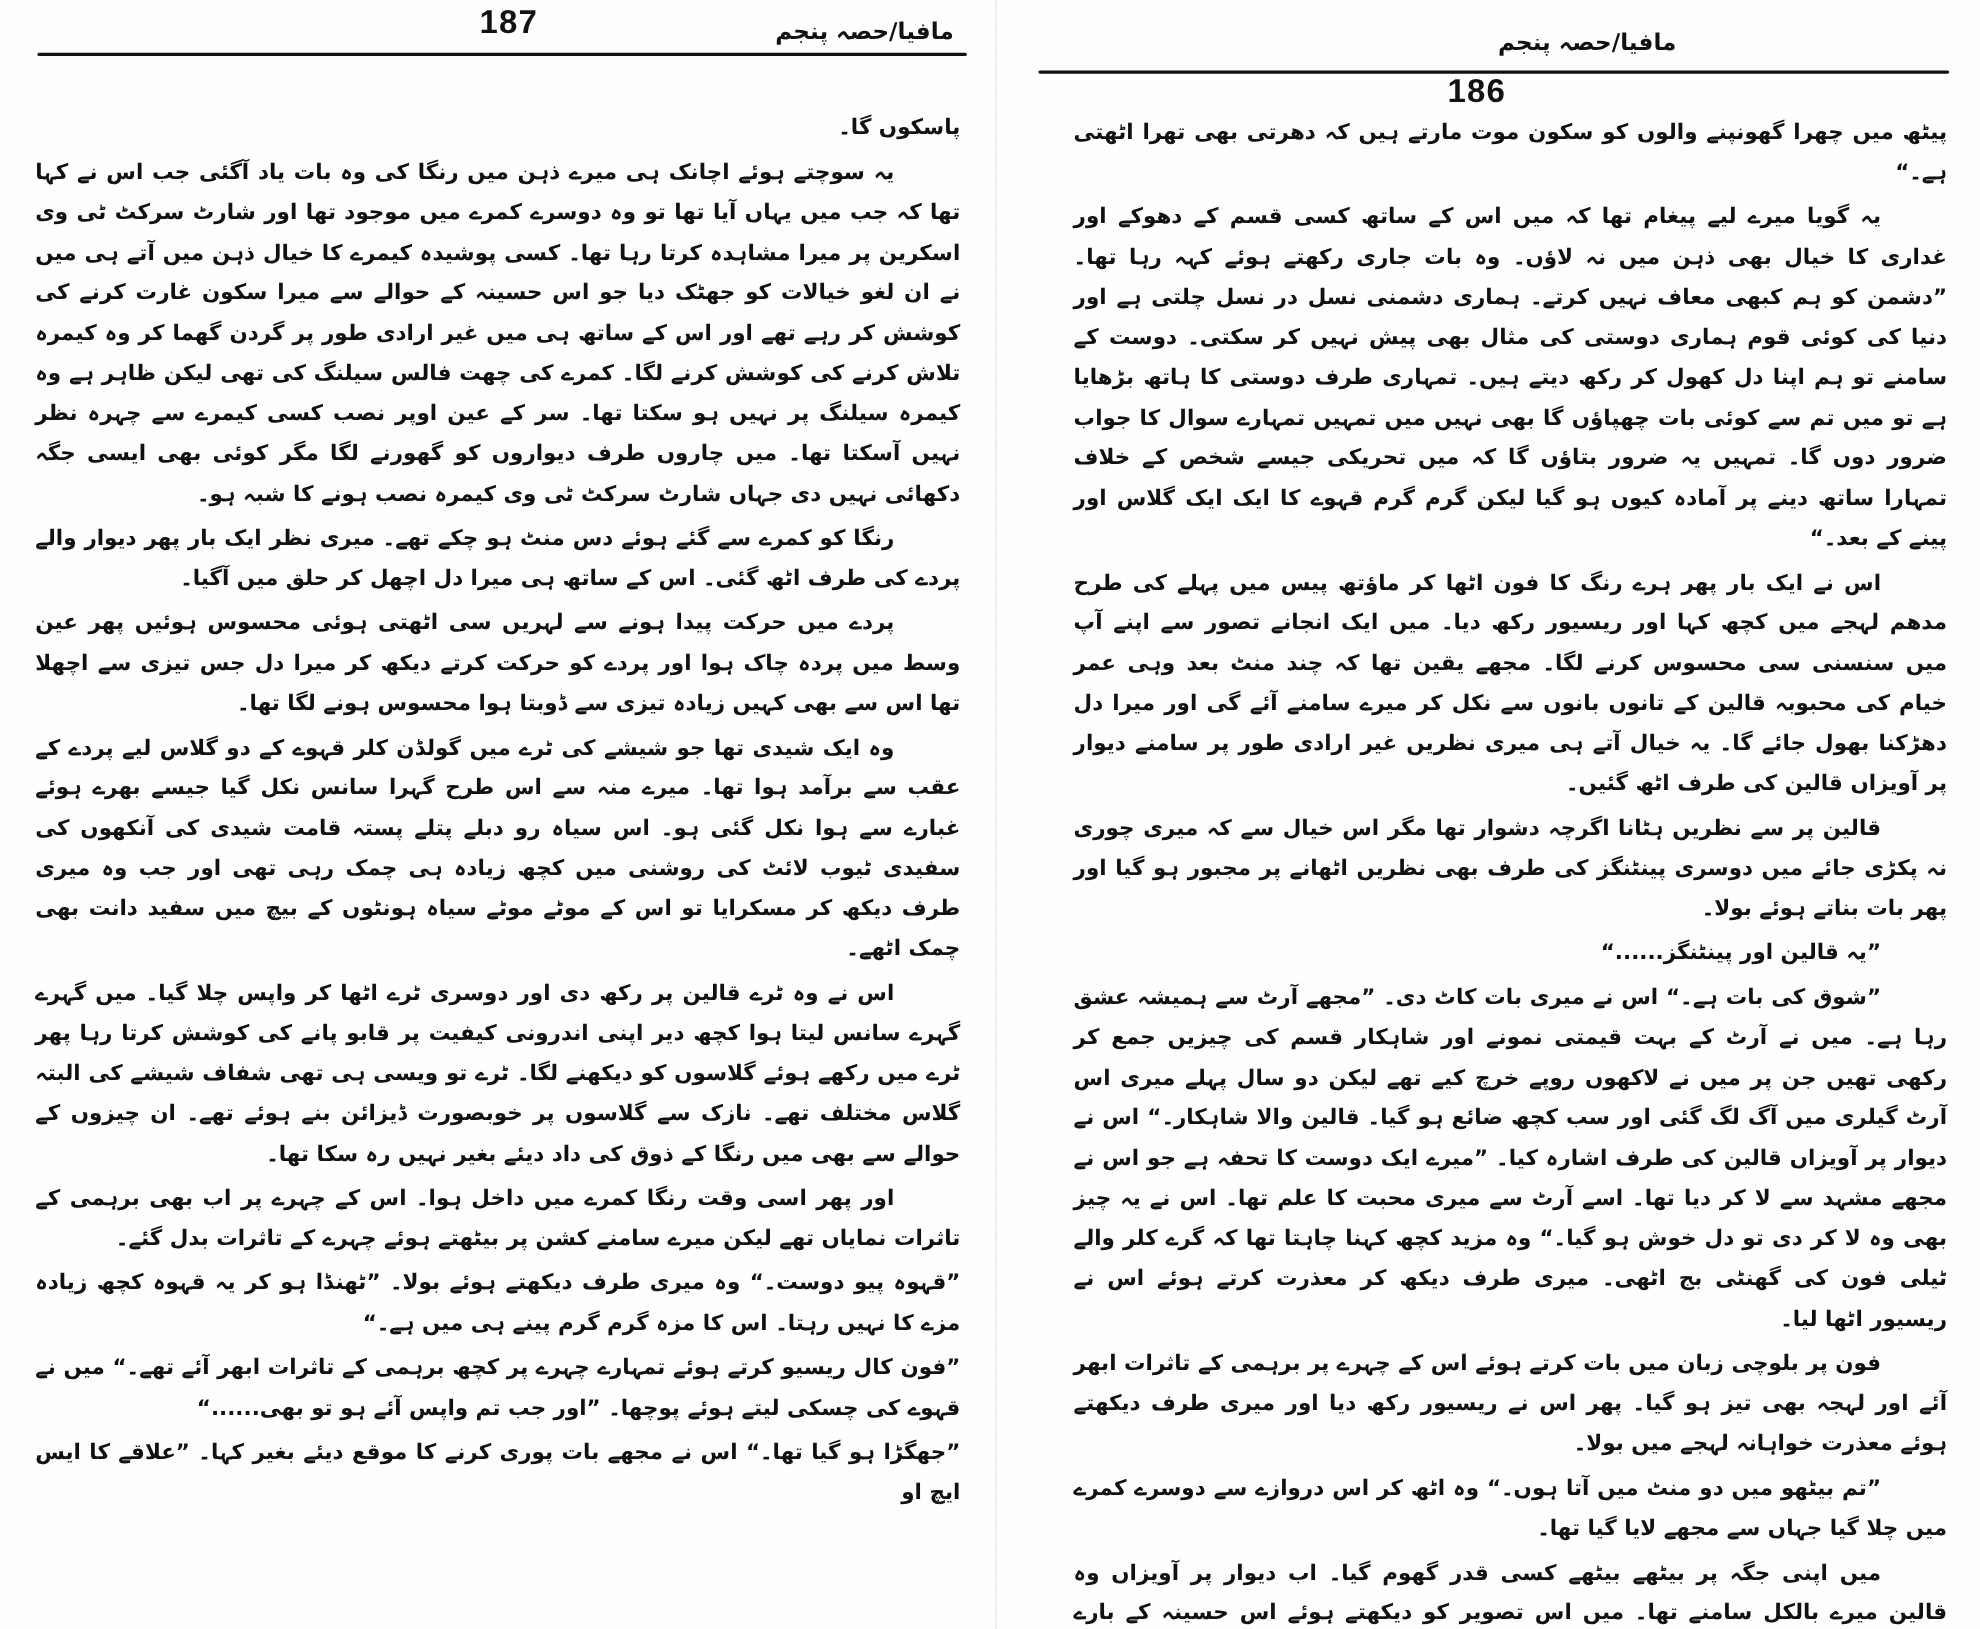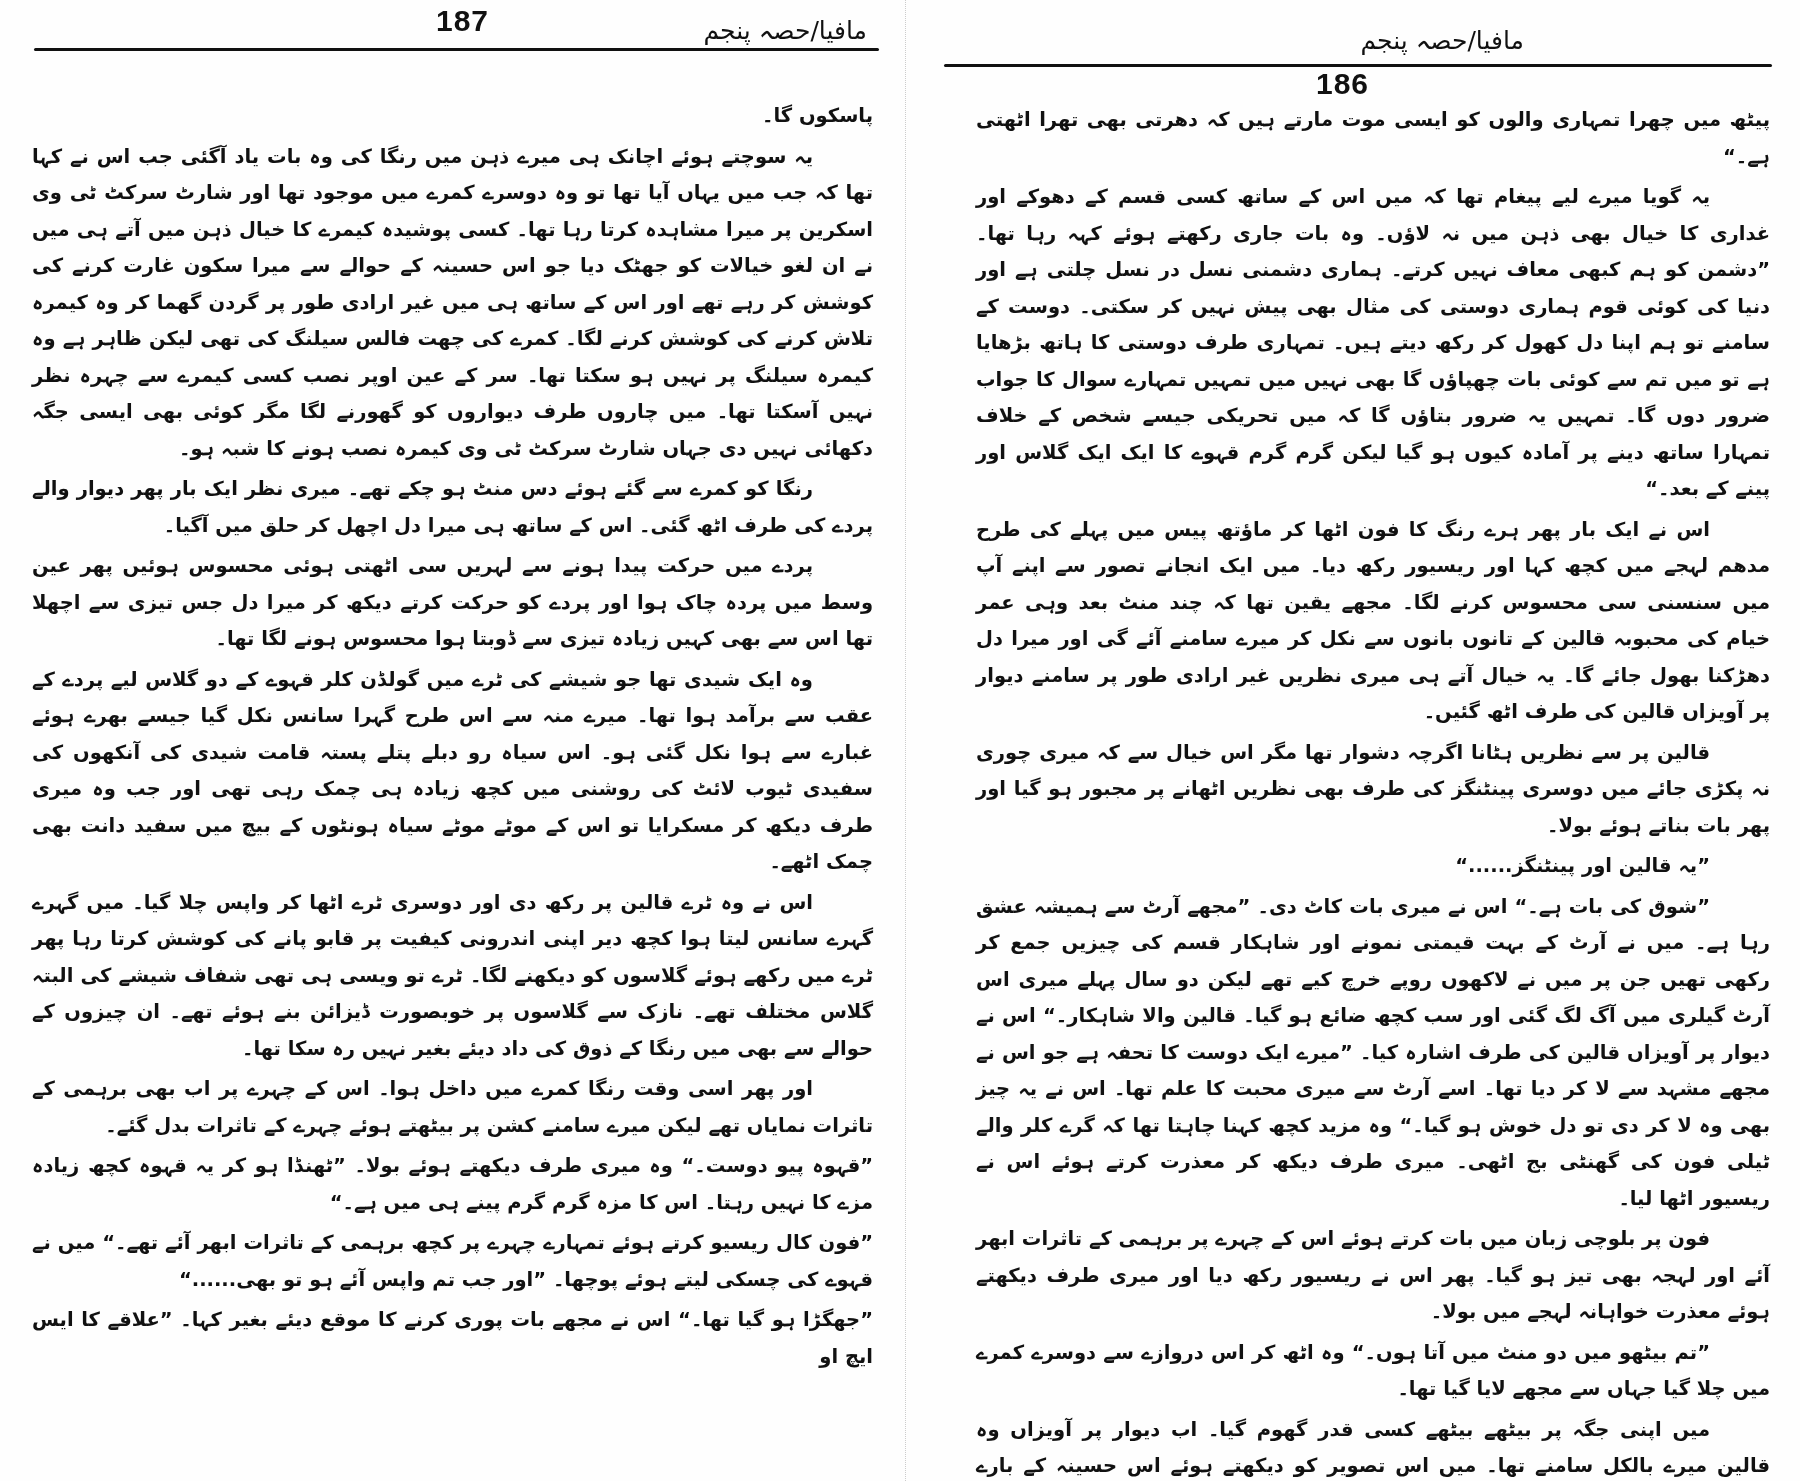--- a/index.html
+++ b/index.html
@@ -16,21 +16,21 @@
   .header {
     position: relative; height: 56px;
   }
   .page-num {
     position: absolute; top: 4px;
     font-family: "Liberation Sans", sans-serif; font-weight: bold; font-size: 30px; letter-spacing: 1px;
   }
   .page-left .page-num { left: 410px; top: -8px; }
   .page-right .page-num { left: 380px; top: 22px; margin-top: 45px; }
   .running-title {
-    position: absolute; direction: rtl; font-weight: normal; font-size: 25px;
+    position: absolute; direction: rtl; font-weight: bold; font-size: 21px;
   }
   .page-left .running-title { right: 18px; top: 4px; }
   .page-right .running-title { right: 250px; top: 26px; }
   .rule { position: absolute; height: 3px; background: #111; border-radius: 2px; }
   .page-left .rule { left: 8px; right: 6px; top: 36px; }
   .page-right .rule { left: 8px; right: 2px; top: 64px; }
   .body-text {
     direction: rtl; text-align: justify; font-size: 19.5px; line-height: 36.5px;
     font-weight: bold;
   }
@@ -74,21 +74,21 @@
   </div>
 </div>
 
 <div class="page page-right">
   <div class="header">
     <span class="page-num">186</span>
     <span class="running-title">مافیا/حصہ پنجم</span>
     <div class="rule"></div>
   </div>
   <div class="body-text">
-    <p class="para">پیٹھ میں چھرا تمہاری والوں کو ایسی موت مارتے ہیں کہ دھرتی بھی تھرا اٹھتی ہے۔“</p>
+    <p class="para">پیٹھ میں چھرا گھونپنے والوں کو سکون موت مارتے ہیں کہ دھرتی بھی تھرا اٹھتی ہے۔“</p>
     <p class="para indent">یہ گویا میرے لیے پیغام تھا کہ میں اس کے ساتھ کسی قسم کے دھوکے اور غداری کا خیال بھی ذہن میں نہ لاؤں۔ وہ بات جاری رکھتے ہوئے کہہ رہا تھا۔ ”دشمن کو ہم کبھی معاف نہیں کرتے۔ ہماری دشمنی نسل در نسل چلتی ہے اور دنیا کی کوئی قوم ہماری دوستی کی مثال بھی پیش نہیں کر سکتی۔ دوست کے سامنے تو ہم اپنا دل کھول کر رکھ دیتے ہیں۔ تمہاری طرف دوستی کا ہاتھ بڑھایا ہے تو میں تم سے کوئی بات چھپاؤں گا بھی نہیں میں تمہیں تمہارے سوال کا جواب ضرور دوں گا۔ تمہیں یہ ضرور بتاؤں گا کہ میں تحریکی جیسے شخص کے خلاف تمہارا ساتھ دینے پر آمادہ کیوں ہو گیا لیکن گرم گرم قہوے کا ایک ایک گلاس اور پینے کے بعد۔“</p>
     <p class="para indent">اس نے ایک بار پھر ہرے رنگ کا فون اٹھا کر ماؤتھ پیس میں پہلے کی طرح مدھم لہجے میں کچھ کہا اور ریسیور رکھ دیا۔ میں ایک انجانے تصور سے اپنے آپ میں سنسنی سی محسوس کرنے لگا۔ مجھے یقین تھا کہ چند منٹ بعد وہی عمر خیام کی محبوبہ قالین کے تانوں بانوں سے نکل کر میرے سامنے آئے گی اور میرا دل دھڑکنا بھول جائے گا۔ یہ خیال آتے ہی میری نظریں غیر ارادی طور پر سامنے دیوار پر آویزاں قالین کی طرف اٹھ گئیں۔</p>
     <p class="para indent">قالین پر سے نظریں ہٹانا اگرچہ دشوار تھا مگر اس خیال سے کہ میری چوری نہ پکڑی جائے میں دوسری پینٹنگز کی طرف بھی نظریں اٹھانے پر مجبور ہو گیا اور پھر بات بناتے ہوئے بولا۔</p>
     <p class="para indent">”یہ قالین اور پینٹنگز......“</p>
     <p class="para indent">”شوق کی بات ہے۔“ اس نے میری بات کاٹ دی۔ ”مجھے آرٹ سے ہمیشہ عشق رہا ہے۔ میں نے آرٹ کے بہت قیمتی نمونے اور شاہکار قسم کی چیزیں جمع کر رکھی تھیں جن پر میں نے لاکھوں روپے خرچ کیے تھے لیکن دو سال پہلے میری اس آرٹ گیلری میں آگ لگ گئی اور سب کچھ ضائع ہو گیا۔ قالین والا شاہکار۔“ اس نے دیوار پر آویزاں قالین کی طرف اشارہ کیا۔ ”میرے ایک دوست کا تحفہ ہے جو اس نے مجھے مشہد سے لا کر دیا تھا۔ اسے آرٹ سے میری محبت کا علم تھا۔ اس نے یہ چیز بھی وہ لا کر دی تو دل خوش ہو گیا۔“ وہ مزید کچھ کہنا چاہتا تھا کہ گرے کلر والے ٹیلی فون کی گھنٹی بج اٹھی۔ میری طرف دیکھ کر معذرت کرتے ہوئے اس نے ریسیور اٹھا لیا۔</p>
     <p class="para indent">فون پر بلوچی زبان میں بات کرتے ہوئے اس کے چہرے پر برہمی کے تاثرات ابھر آئے اور لہجہ بھی تیز ہو گیا۔ پھر اس نے ریسیور رکھ دیا اور میری طرف دیکھتے ہوئے معذرت خواہانہ لہجے میں بولا۔</p>
     <p class="para indent">”تم بیٹھو میں دو منٹ میں آتا ہوں۔“ وہ اٹھ کر اس دروازے سے دوسرے کمرے میں چلا گیا جہاں سے مجھے لایا گیا تھا۔</p>
     <p class="para indent">میں اپنی جگہ پر بیٹھے بیٹھے کسی قدر گھوم گیا۔ اب دیوار پر آویزاں وہ قالین میرے بالکل سامنے تھا۔ میں اس تصویر کو دیکھتے ہوئے اس حسینہ کے بارے میں سوچنے لگا جو تقریباً ایک ڈیڑھ گھنٹہ پہلے قہوہ لے کر آئی تھی۔ اس کا خیال آتے ہی میں اپنے آپ میں ایک بار پھر سنسنی کی سی کیفیت محسوس کرنے لگا۔ اس کے ساتھ ہی میری نظریں غیر اختیاری طور پر پردے کی طرف اٹھ گئیں اور میں سوچنے لگا کہ ابھی پردہ چاک ہو گا اور وہ قتالہ نمودار ہو گی۔ میں کمرے میں اکیلا تھا اور سوچ رہا تھا کہ کیا اسے دیکھ کر میں اپنے آپ پر قابو</p>
   </div>
 </div>

